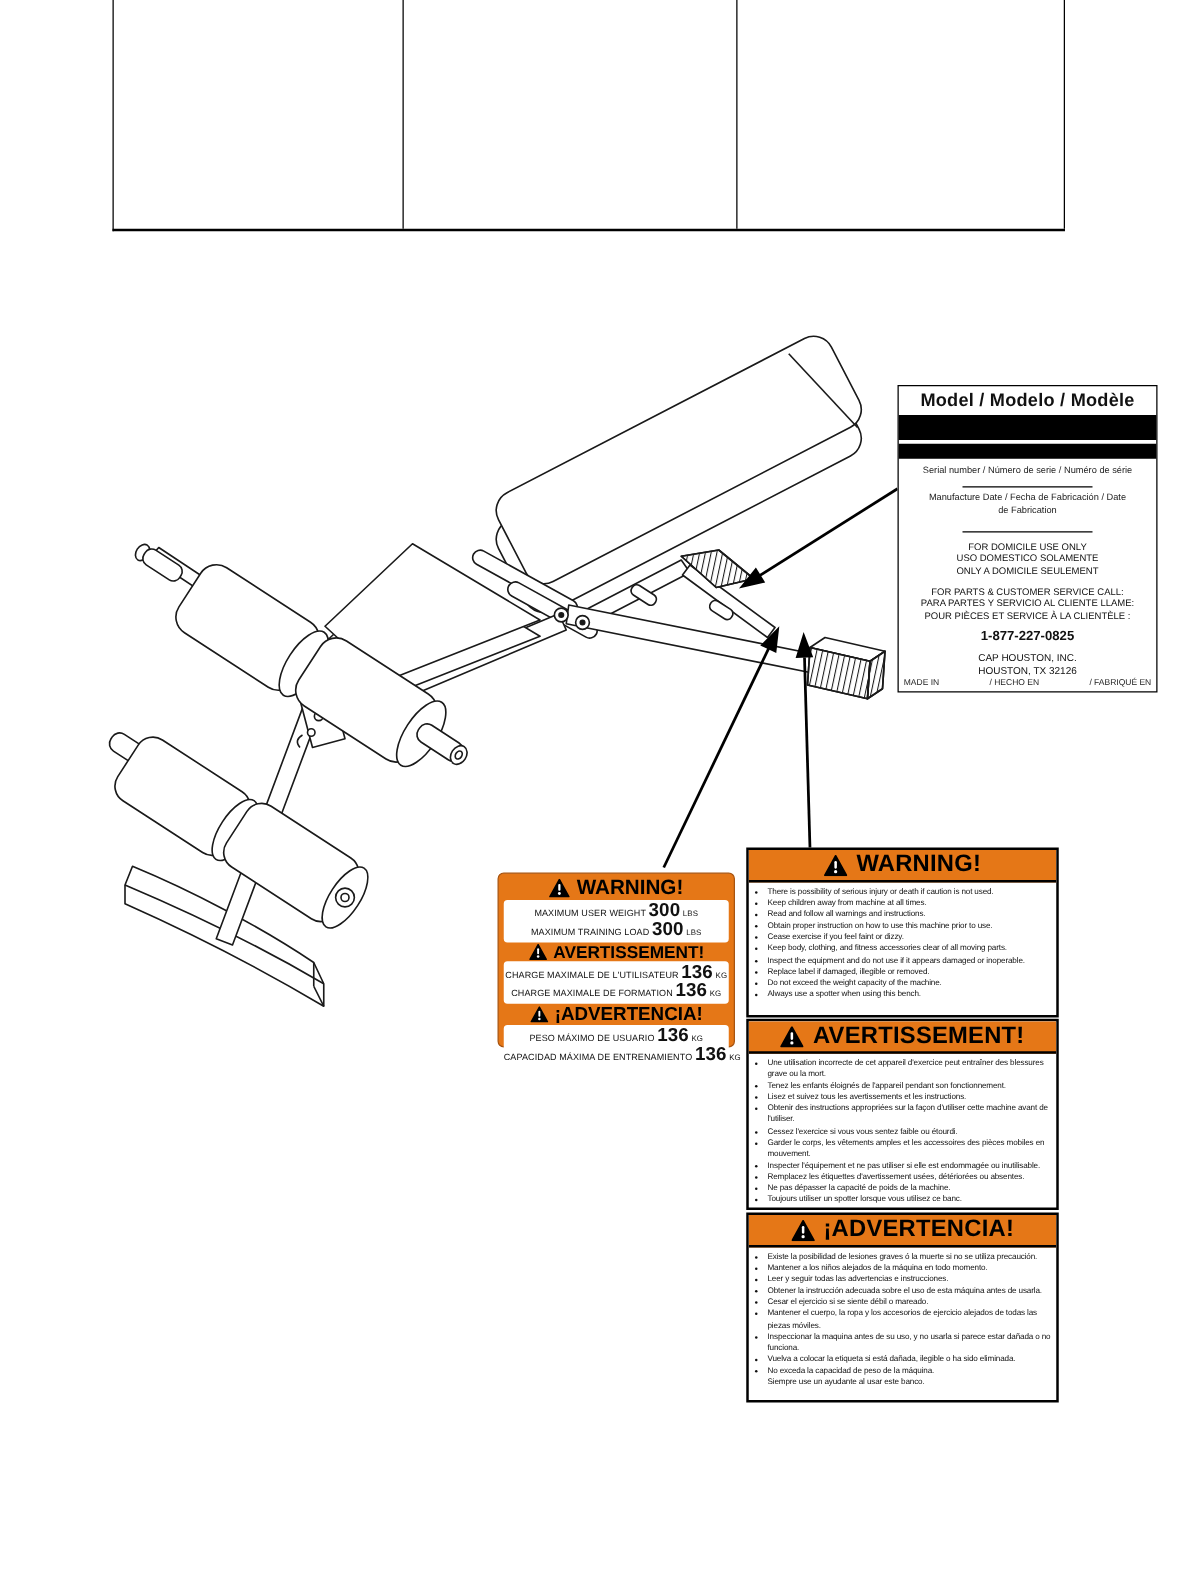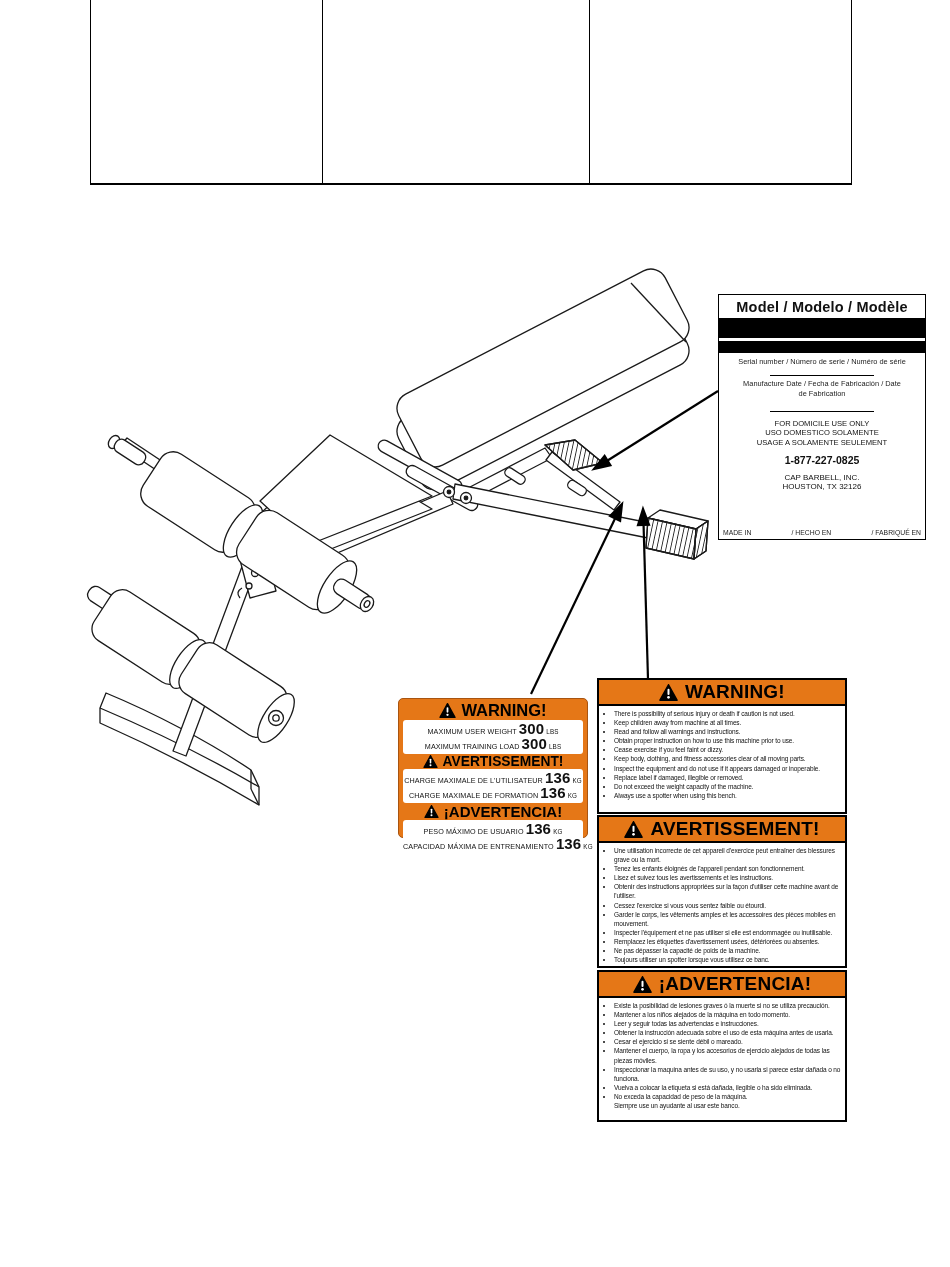--- a/index.html
+++ b/index.html
@@ -6,21 +6,21 @@
   .page{position:relative;width:950px;height:1267px;background:#fff;overflow:hidden;
         font-family:"Liberation Sans", sans-serif;color:#111;}
   
   .top-table{position:absolute;left:90px;top:-12px;width:762px;height:197px;display:flex;
              border-left:1px solid #000;border-bottom:2.5px solid #000;box-sizing:border-box;}
   .top-table .cell{box-sizing:border-box;border-right:1px solid #000;height:100%;}
   .c1{width:232px}.c2{width:268px}.c3{width:262px}
   
   .bench-svg{position:absolute;left:85px;top:255px;width:770px;height:590px;}
   
-  .model-box{position:absolute;left:718px;top:294px;width:208px;height:246px;background:#fff;
+  .model-box{position:absolute;left:718px;top:308px;width:208px;height:246px;background:#fff;
              border:1.5px solid #000;box-sizing:border-box;text-align:center;}
   .mb-title{font-size:14.5px;font-weight:bold;padding-top:4px;letter-spacing:.2px;}
   .mb-bar1{height:20px;background:#000;margin-top:3px;}
   .mb-bar2{height:12px;background:#000;margin-top:3px;}
   .mb-caption{font-size:7.4px;color:#222;margin-top:4px;line-height:1.25;}
   .mb-mfg{width:78%;margin:0 auto;}
   .mb-line{width:104px;border-top:1.3px solid #000;margin:9px auto 3px auto;}
   .mb-group{font-size:7.6px;line-height:9.6px;margin-top:7px;color:#111;}
   .mb-phone{font-size:10.5px;font-weight:bold;margin-top:6px;}
   .mb-company{font-size:8px;line-height:9.5px;margin-top:7px;}
@@ -174,25 +174,30 @@
     <div class="mb-title">Model / Modelo / Modèle</div>
     <div class="mb-bar1"></div>
     <div class="mb-bar2"></div>
     <div class="mb-caption">Serial number / Número de serie / Numéro de série</div>
     <div class="mb-line"></div>
     <div class="mb-caption mb-mfg">Manufacture Date / Fecha de Fabricación / Date de Fabrication</div>
     <div class="mb-line" style="margin-top:13px"></div>
     <div class="mb-group">
       <div>FOR DOMICILE USE ONLY</div>
       <div>USO DOMESTICO SOLAMENTE</div>
-      <div>USAGE A SOLAMENTE SEULEMENT</div>
+      <div>ONLY A DOMICILE SEULEMENT</div>
+    </div>
+    <div class="mb-group">
+      <div>FOR PARTS &amp; CUSTOMER SERVICE CALL:</div>
+      <div>PARA PARTES Y SERVICIO AL CLIENTE LLAME:</div>
+      <div>POUR PIÈCES ET SERVICE À LA CLIENTÈLE :</div>
     </div>
     <div class="mb-phone">1-877-227-0825</div>
     <div class="mb-company">
-      <div>CAP BARBELL, INC.</div>
+      <div>CAP HOUSTON, INC.</div>
       <div>HOUSTON, TX 32126</div>
     </div>
     <div class="mb-origin">
       <span>MADE IN</span>
       <span>/ HECHO EN</span>
       <span>/ FABRIQUÉ EN</span>
     </div>
   </div>
 
   <div class="cap-label">

